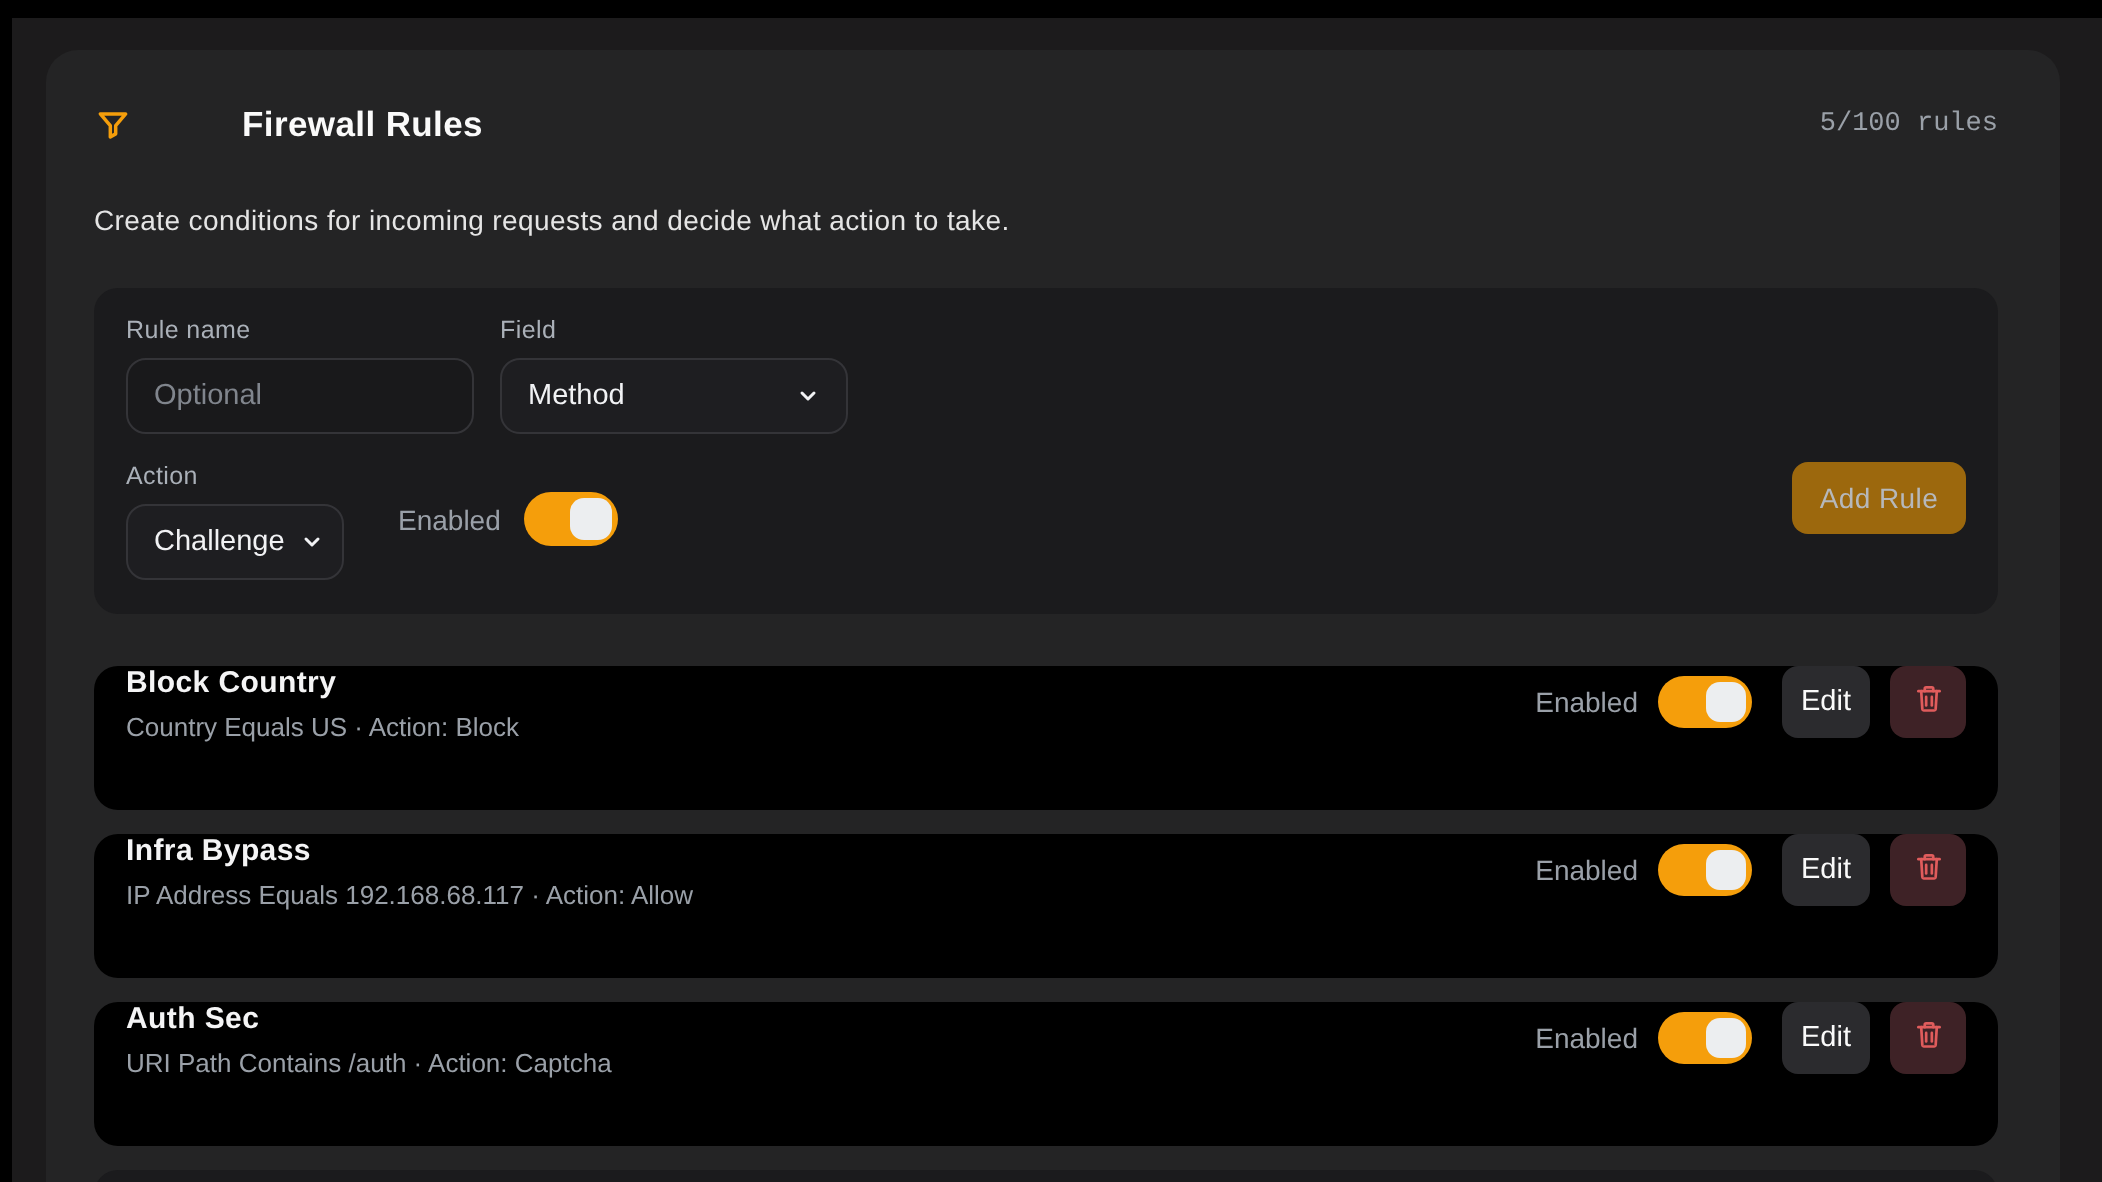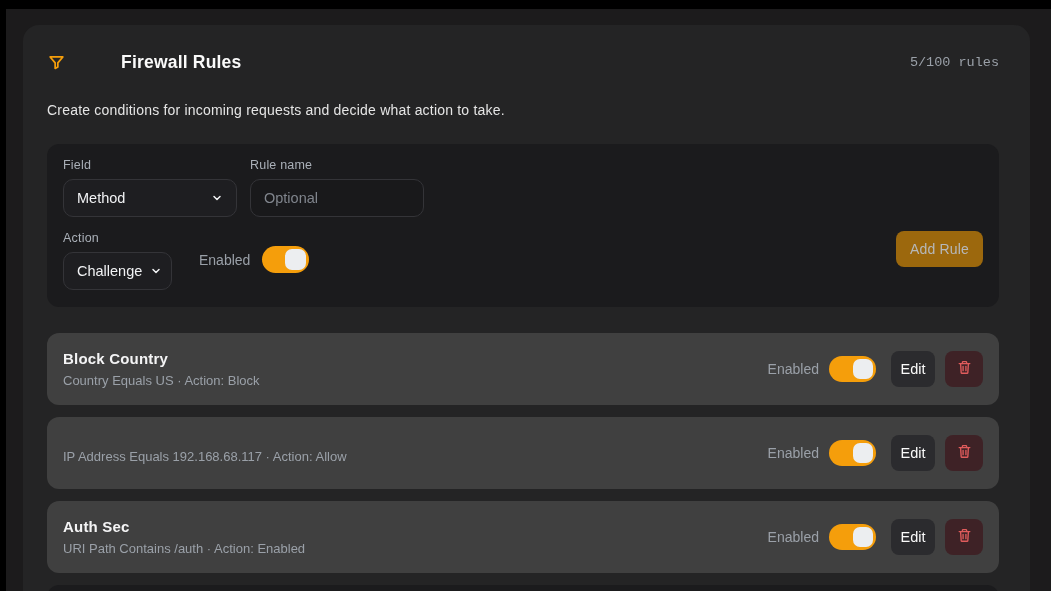--- a/index.html
+++ b/index.html
@@ -101,23 +101,23 @@
     background: #9c680d;
     color: #b6b8bb;
     border: none; border-radius: 8px;
     font-size: 14px; font-family: "Liberation Sans", sans-serif;
     cursor: pointer; letter-spacing: .2px;
   }
   
   .rules-list { margin-top: 26px; display: flex; flex-direction: column; gap: 12px; }
   .rule-row {
     height: 72px;
-    background: #404040;
+    background: #000000;
     border-radius: 12px;
-    display: flex; align-items: center; justify-content: space-between;
+    display: flex; align-items: flex-start; justify-content: space-between;
     padding: 0 16px;
   }
   .rule-name { color: #f4f4f5; font-size: 15px; font-weight: 700; letter-spacing: .2px; }
   .rule-summary { color: #9aa0a8; font-size: 13px; margin-top: 6px; }
   .rule-controls { display: flex; align-items: center; }
   .rule-controls .toggle { width: 47px; height: 26px; margin-left: 10px; }
   .rule-controls .toggle .knob { width: 20px; height: 20px; }
   .edit-btn {
     margin-left: 15px;
     width: 44px; height: 36px;
@@ -157,33 +157,33 @@
         <h1 class="page-title">Firewall Rules</h1>
       </div>
       <span class="rules-count">5/100 rules</span>
     </header>
 
     <p class="subtitle">Create conditions for incoming requests and decide what action to take.</p>
 
     <section class="form-panel">
       <div class="form-row">
         <div class="field w-fixed">
+          <label>Rule name</label>
+          <input class="text-input" type="text" placeholder="Optional" style="">
+        </div>
+        <div class="field w-fixed">
           <label>Field</label>
           <div class="select">
             <span>Method</span>
             <span class="chev">
               <svg width="12" height="12" viewBox="0 0 24 24" fill="none" stroke="#f1f2f4" stroke-width="3" stroke-linecap="round" stroke-linejoin="round">
                   <path d="M6 9l6 6 6-6"></path>
                 </svg>
             </span>
           </div>
-        </div>
-        <div class="field w-fixed">
-          <label>Rule name</label>
-          <input class="text-input" type="text" placeholder="Optional" style="">
         </div>
       </div>
 
       <div class="form-row-2">
         <div class="field w-action">
           <label>Action</label>
           <div class="select">
             <span>Challenge</span>
             <span class="chev">
               <svg width="12" height="12" viewBox="0 0 24 24" fill="none" stroke="#f1f2f4" stroke-width="3" stroke-linecap="round" stroke-linejoin="round">
@@ -224,20 +224,21 @@
                 <path d="M10 10.5v6"></path>
                   <path d="M14 10.5v6"></path>
               </svg>
             </span>
           </button>
         </div>
       </article>
 
       <article class="rule-row">
         <div class="rule-info">
+          <h2 class="rule-name">Infra Bypass</h2>
           <p class="rule-summary">IP Address Equals 192.168.68.117 · Action: Allow</p>
         </div>
         <div class="rule-controls">
           <span class="enabled-label">Enabled</span>
           <div class="toggle">
             <div class="knob"></div>
           </div>
           <button class="edit-btn">Edit</button>
           <button class="delete-btn">
             <span>
@@ -249,21 +250,21 @@
                   <path d="M14 10.5v6"></path>
               </svg>
             </span>
           </button>
         </div>
       </article>
 
       <article class="rule-row">
         <div class="rule-info">
           <h2 class="rule-name">Auth Sec</h2>
-          <p class="rule-summary">URI Path Contains /auth · Action: Enabled</p>
+          <p class="rule-summary">URI Path Contains /auth · Action: Captcha</p>
         </div>
         <div class="rule-controls">
           <span class="enabled-label">Enabled</span>
           <div class="toggle">
             <div class="knob"></div>
           </div>
           <button class="edit-btn">Edit</button>
           <button class="delete-btn">
             <span>
               <svg width="17" height="17" viewBox="0 0 24 24" fill="none" stroke="#e05c5c" stroke-width="1.9" stroke-linecap="round" stroke-linejoin="round">

